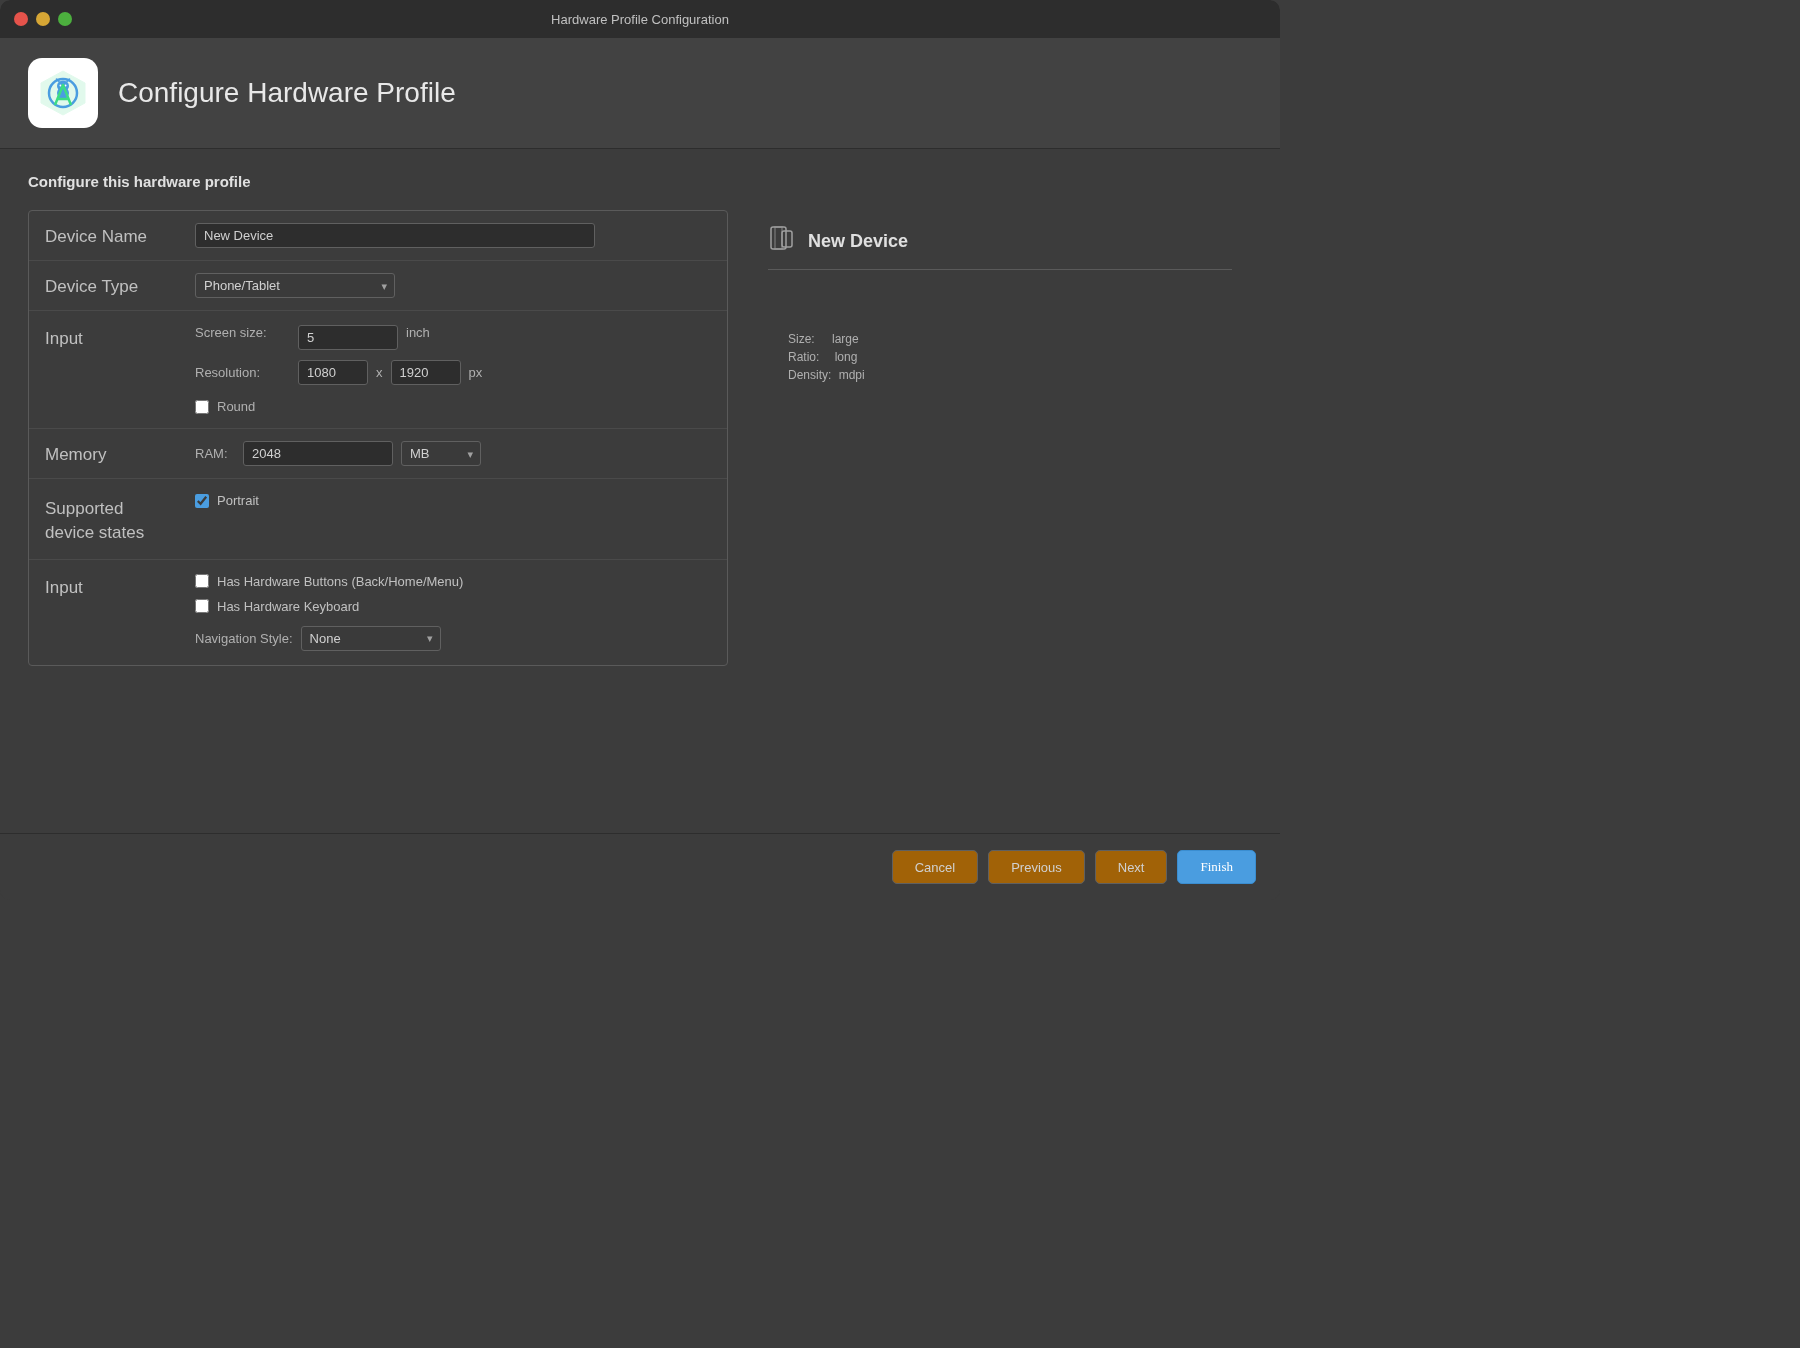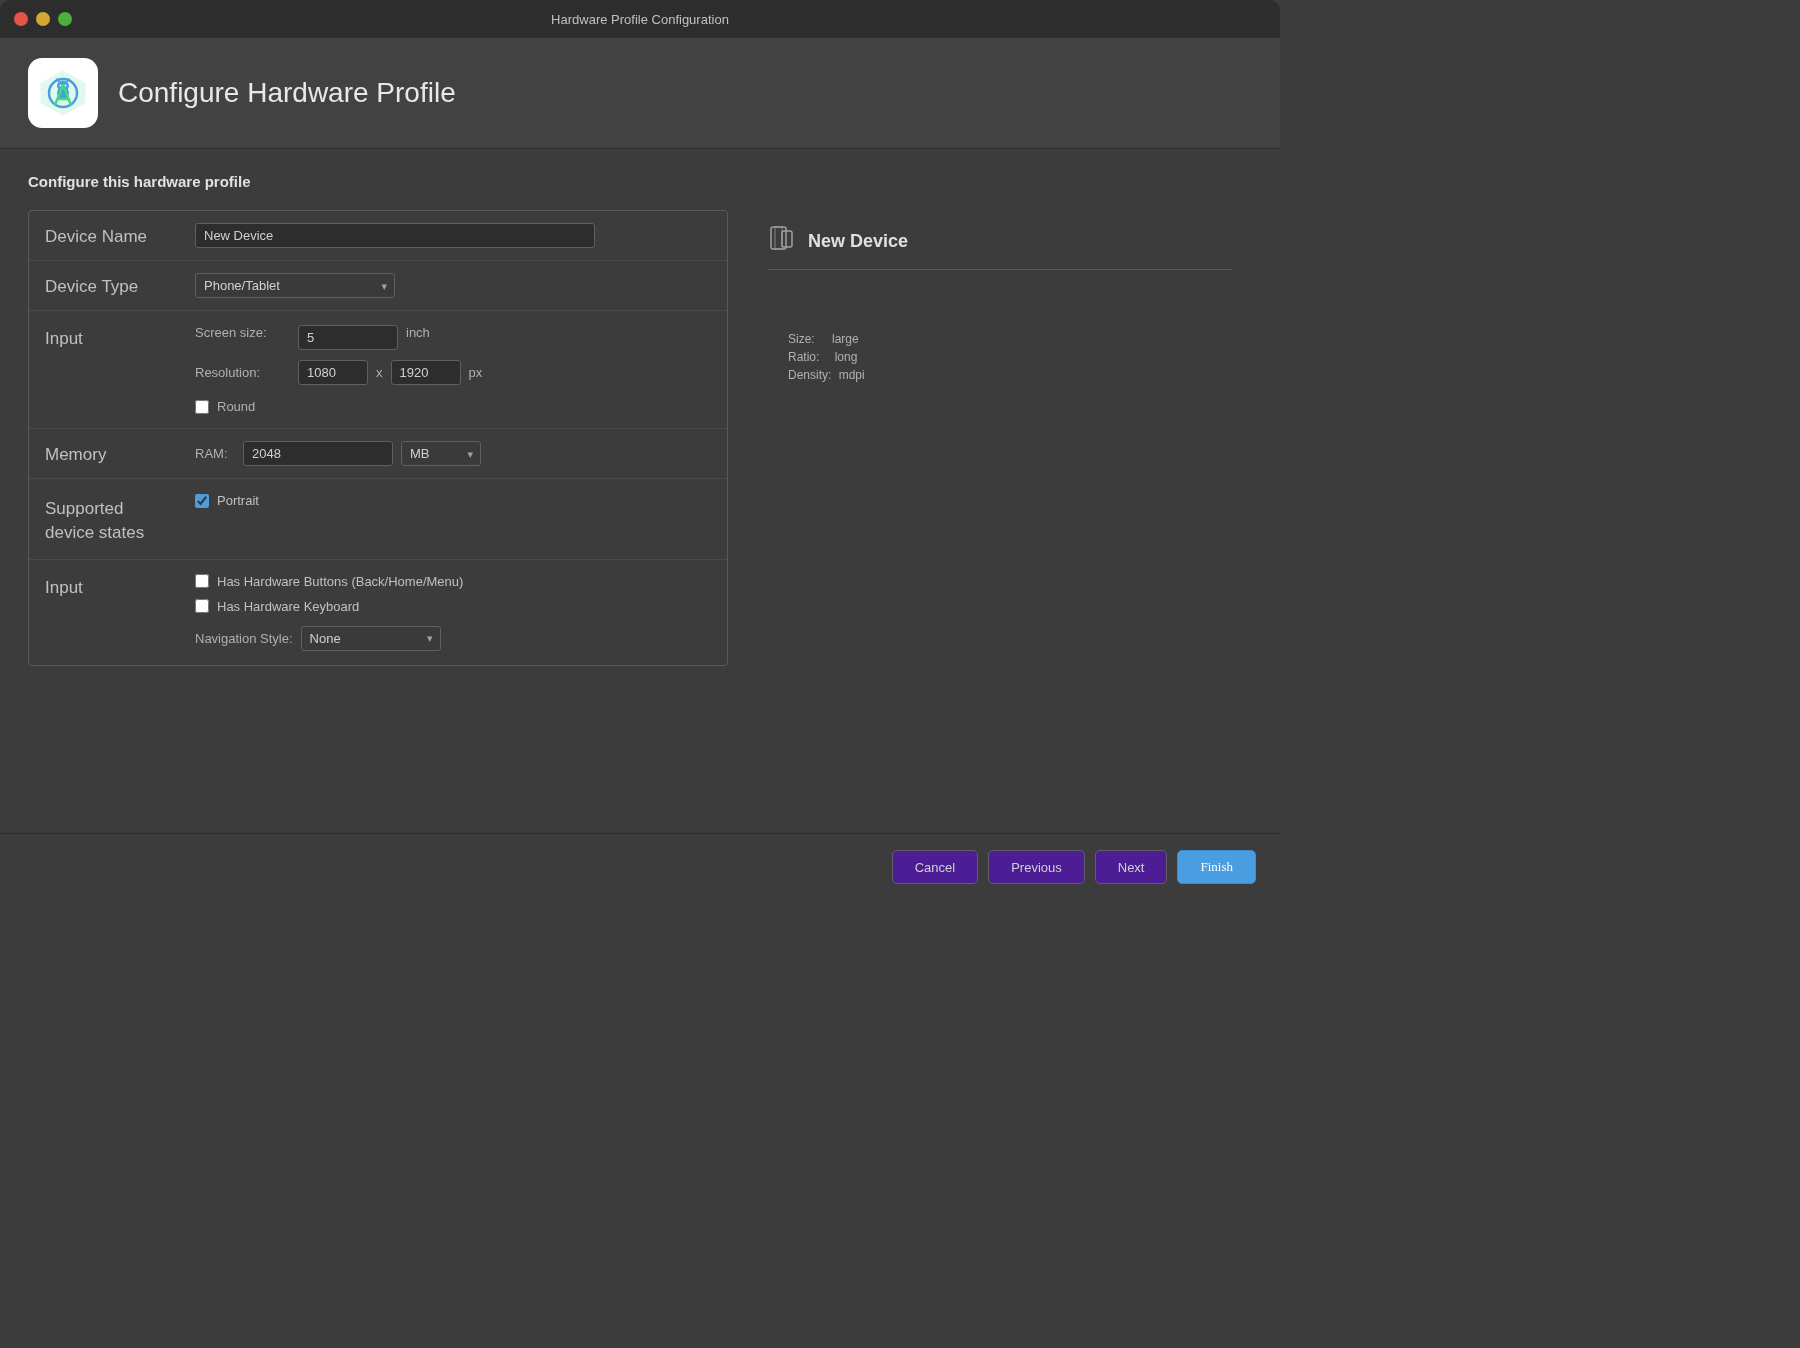--- a/index.html
+++ b/index.html
@@ -424,21 +424,21 @@
     .btn {
       padding: 8px 22px;
       border-radius: 5px;
       border: 1px solid #606060;
       font-size: 13px;
       cursor: pointer;
       font-family: inherit;
     }
 
     .btn-default {
-      background: #4c1d95;
+      background: #a16207;
       color: #d0d0d0;
     }
 
     .btn-primary {
       background: #4a9de0;
       border-color: #3a8dd0;
       color: white;
       font-weight: 500;
       font-family: Liberation Serif, serif;
     }

